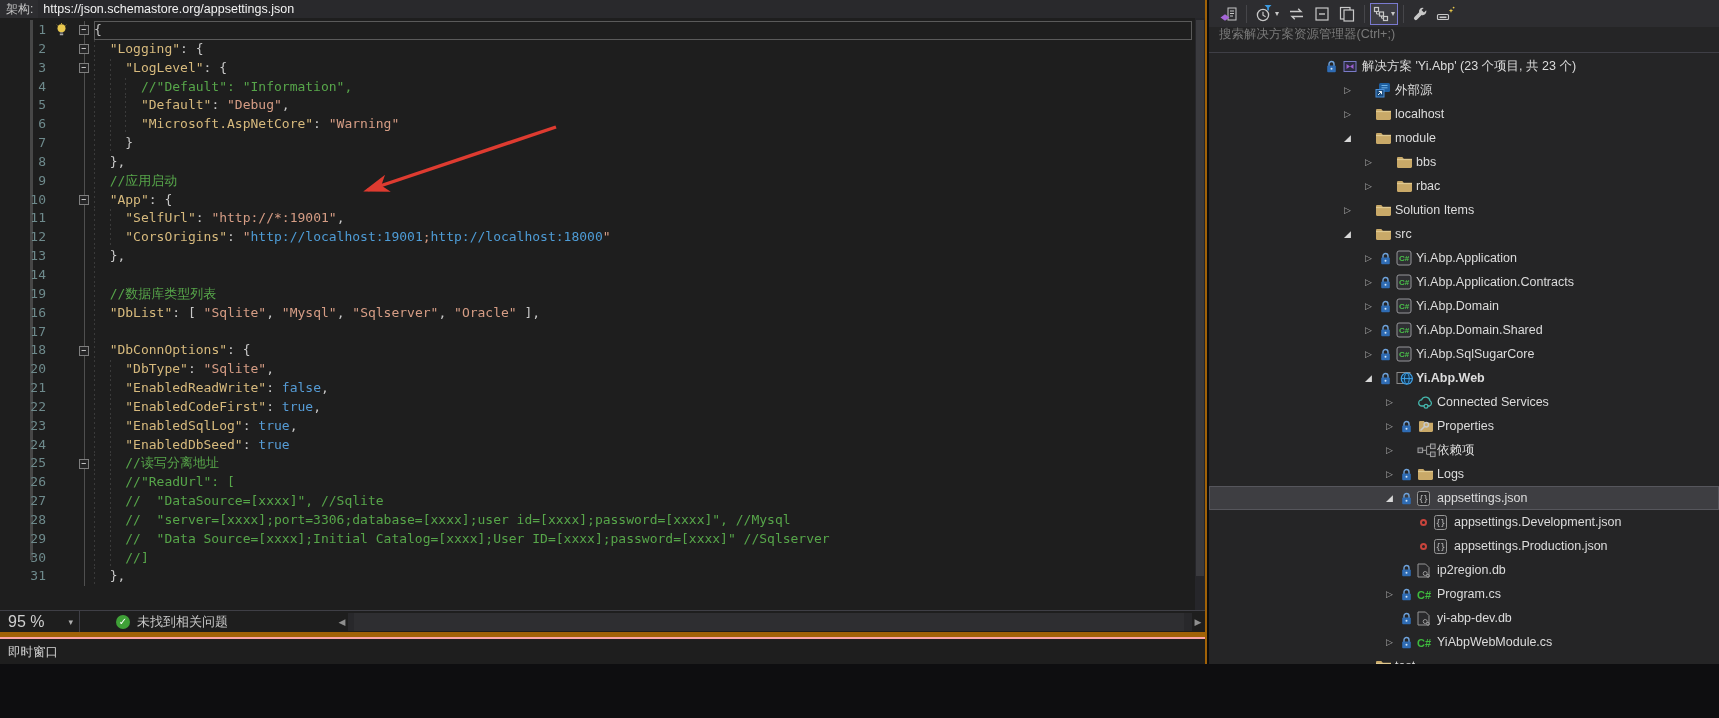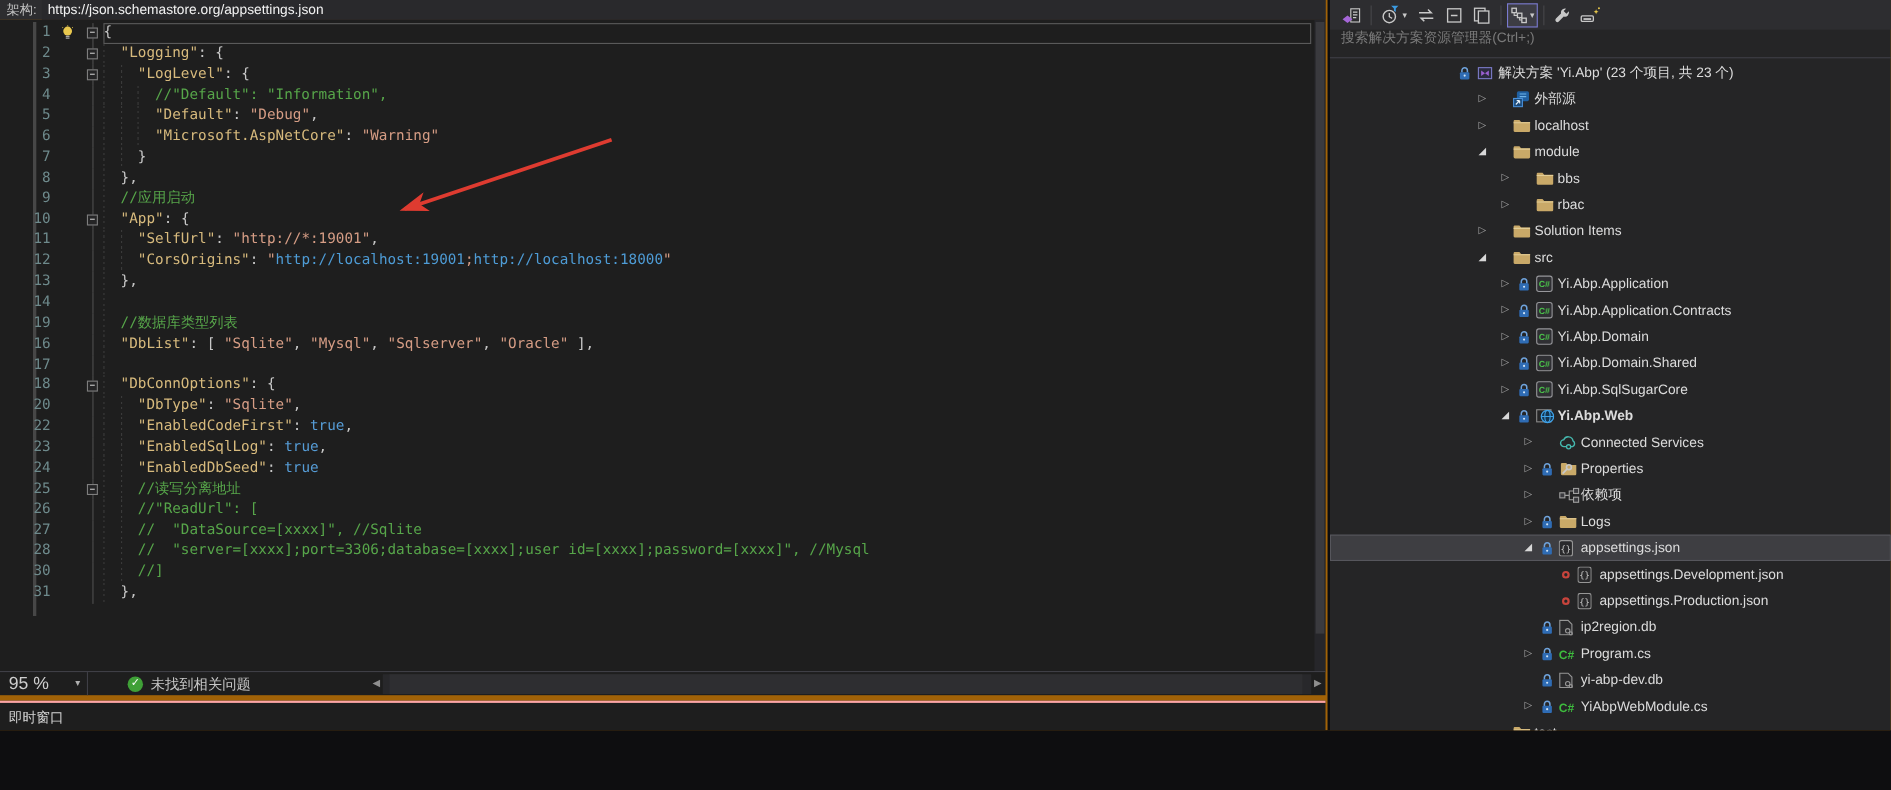--- a/index.html
+++ b/index.html
@@ -210,20 +210,26 @@
             </span>
             <span class="code"><span class="ig"></span><span class="sk">"DbConnOptions"</span><span class="sp">: {</span></span>
           </div>
           <div class="cline">
             <span class="ln">20</span>
             <span class="bulbslot"></span>
             <span class="fold"></span>
             <span class="code"><span class="ig"></span><span class="ig"></span><span class="sk">"DbType"</span><span class="sp">: </span><span class="ss">"Sqlite"</span><span class="sp">,</span></span>
           </div>
           <div class="cline">
+            <span class="ln">21</span>
+            <span class="bulbslot"></span>
+            <span class="fold"></span>
+            <span class="code"><span class="ig"></span><span class="ig"></span><span class="sk">"EnabledReadWrite"</span><span class="sp">: </span><span class="sb">false</span><span class="sp">,</span></span>
+          </div>
+          <div class="cline">
             <span class="ln">22</span>
             <span class="bulbslot"></span>
             <span class="fold"></span>
             <span class="code"><span class="ig"></span><span class="ig"></span><span class="sk">"EnabledCodeFirst"</span><span class="sp">: </span><span class="sb">true</span><span class="sp">,</span></span>
           </div>
           <div class="cline">
             <span class="ln">23</span>
             <span class="bulbslot"></span>
             <span class="fold"></span>
             <span class="code"><span class="ig"></span><span class="ig"></span><span class="sk">"EnabledSqlLog"</span><span class="sp">: </span><span class="sb">true</span><span class="sp">,</span></span>
@@ -252,20 +258,26 @@
             <span class="ln">27</span>
             <span class="bulbslot"></span>
             <span class="fold"></span>
             <span class="code"><span class="ig"></span><span class="ig"></span><span class="sc">//  "DataSource=[xxxx]", //Sqlite</span></span>
           </div>
           <div class="cline">
             <span class="ln">28</span>
             <span class="bulbslot"></span>
             <span class="fold"></span>
             <span class="code"><span class="ig"></span><span class="ig"></span><span class="sc">//  "server=[xxxx];port=3306;database=[xxxx];user id=[xxxx];password=[xxxx]", //Mysql</span></span>
+          </div>
+          <div class="cline">
+            <span class="ln">29</span>
+            <span class="bulbslot"></span>
+            <span class="fold"></span>
+            <span class="code"><span class="ig"></span><span class="ig"></span><span class="sc">//  "Data Source=[xxxx];Initial Catalog=[xxxx];User ID=[xxxx];password=[xxxx]" //Sqlserver</span></span>
           </div>
           <div class="cline">
             <span class="ln">30</span>
             <span class="bulbslot"></span>
             <span class="fold"></span>
             <span class="code"><span class="ig"></span><span class="ig"></span><span class="sc">//]</span></span>
           </div>
           <div class="cline">
             <span class="ln">31</span>
             <span class="bulbslot"></span>

